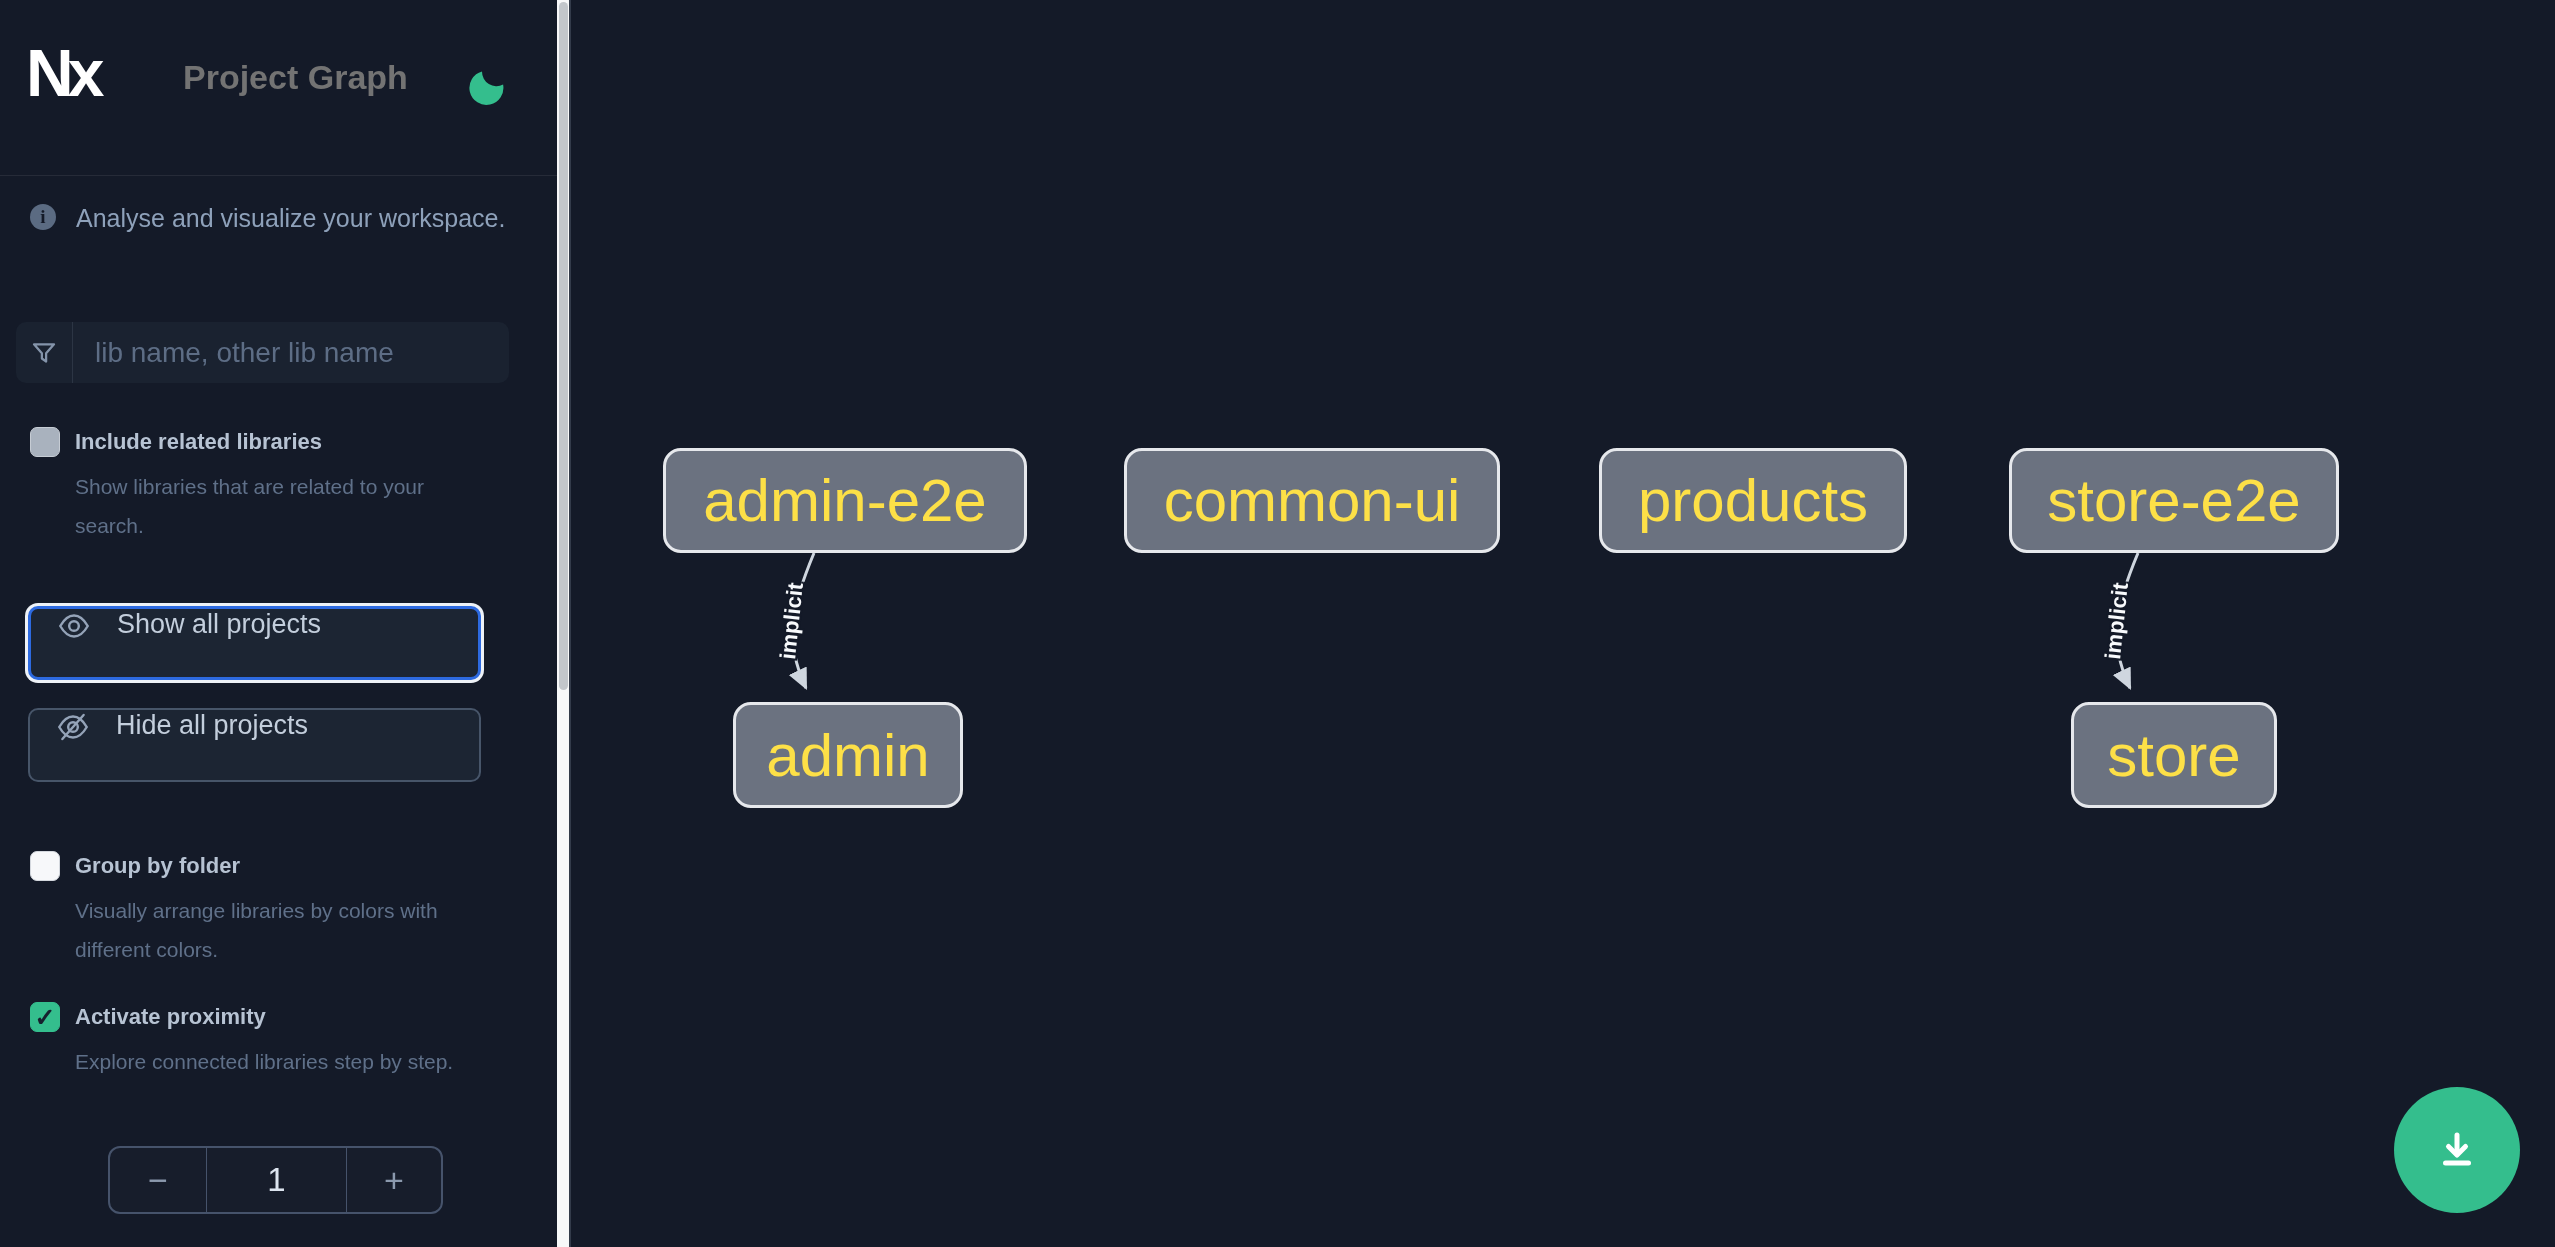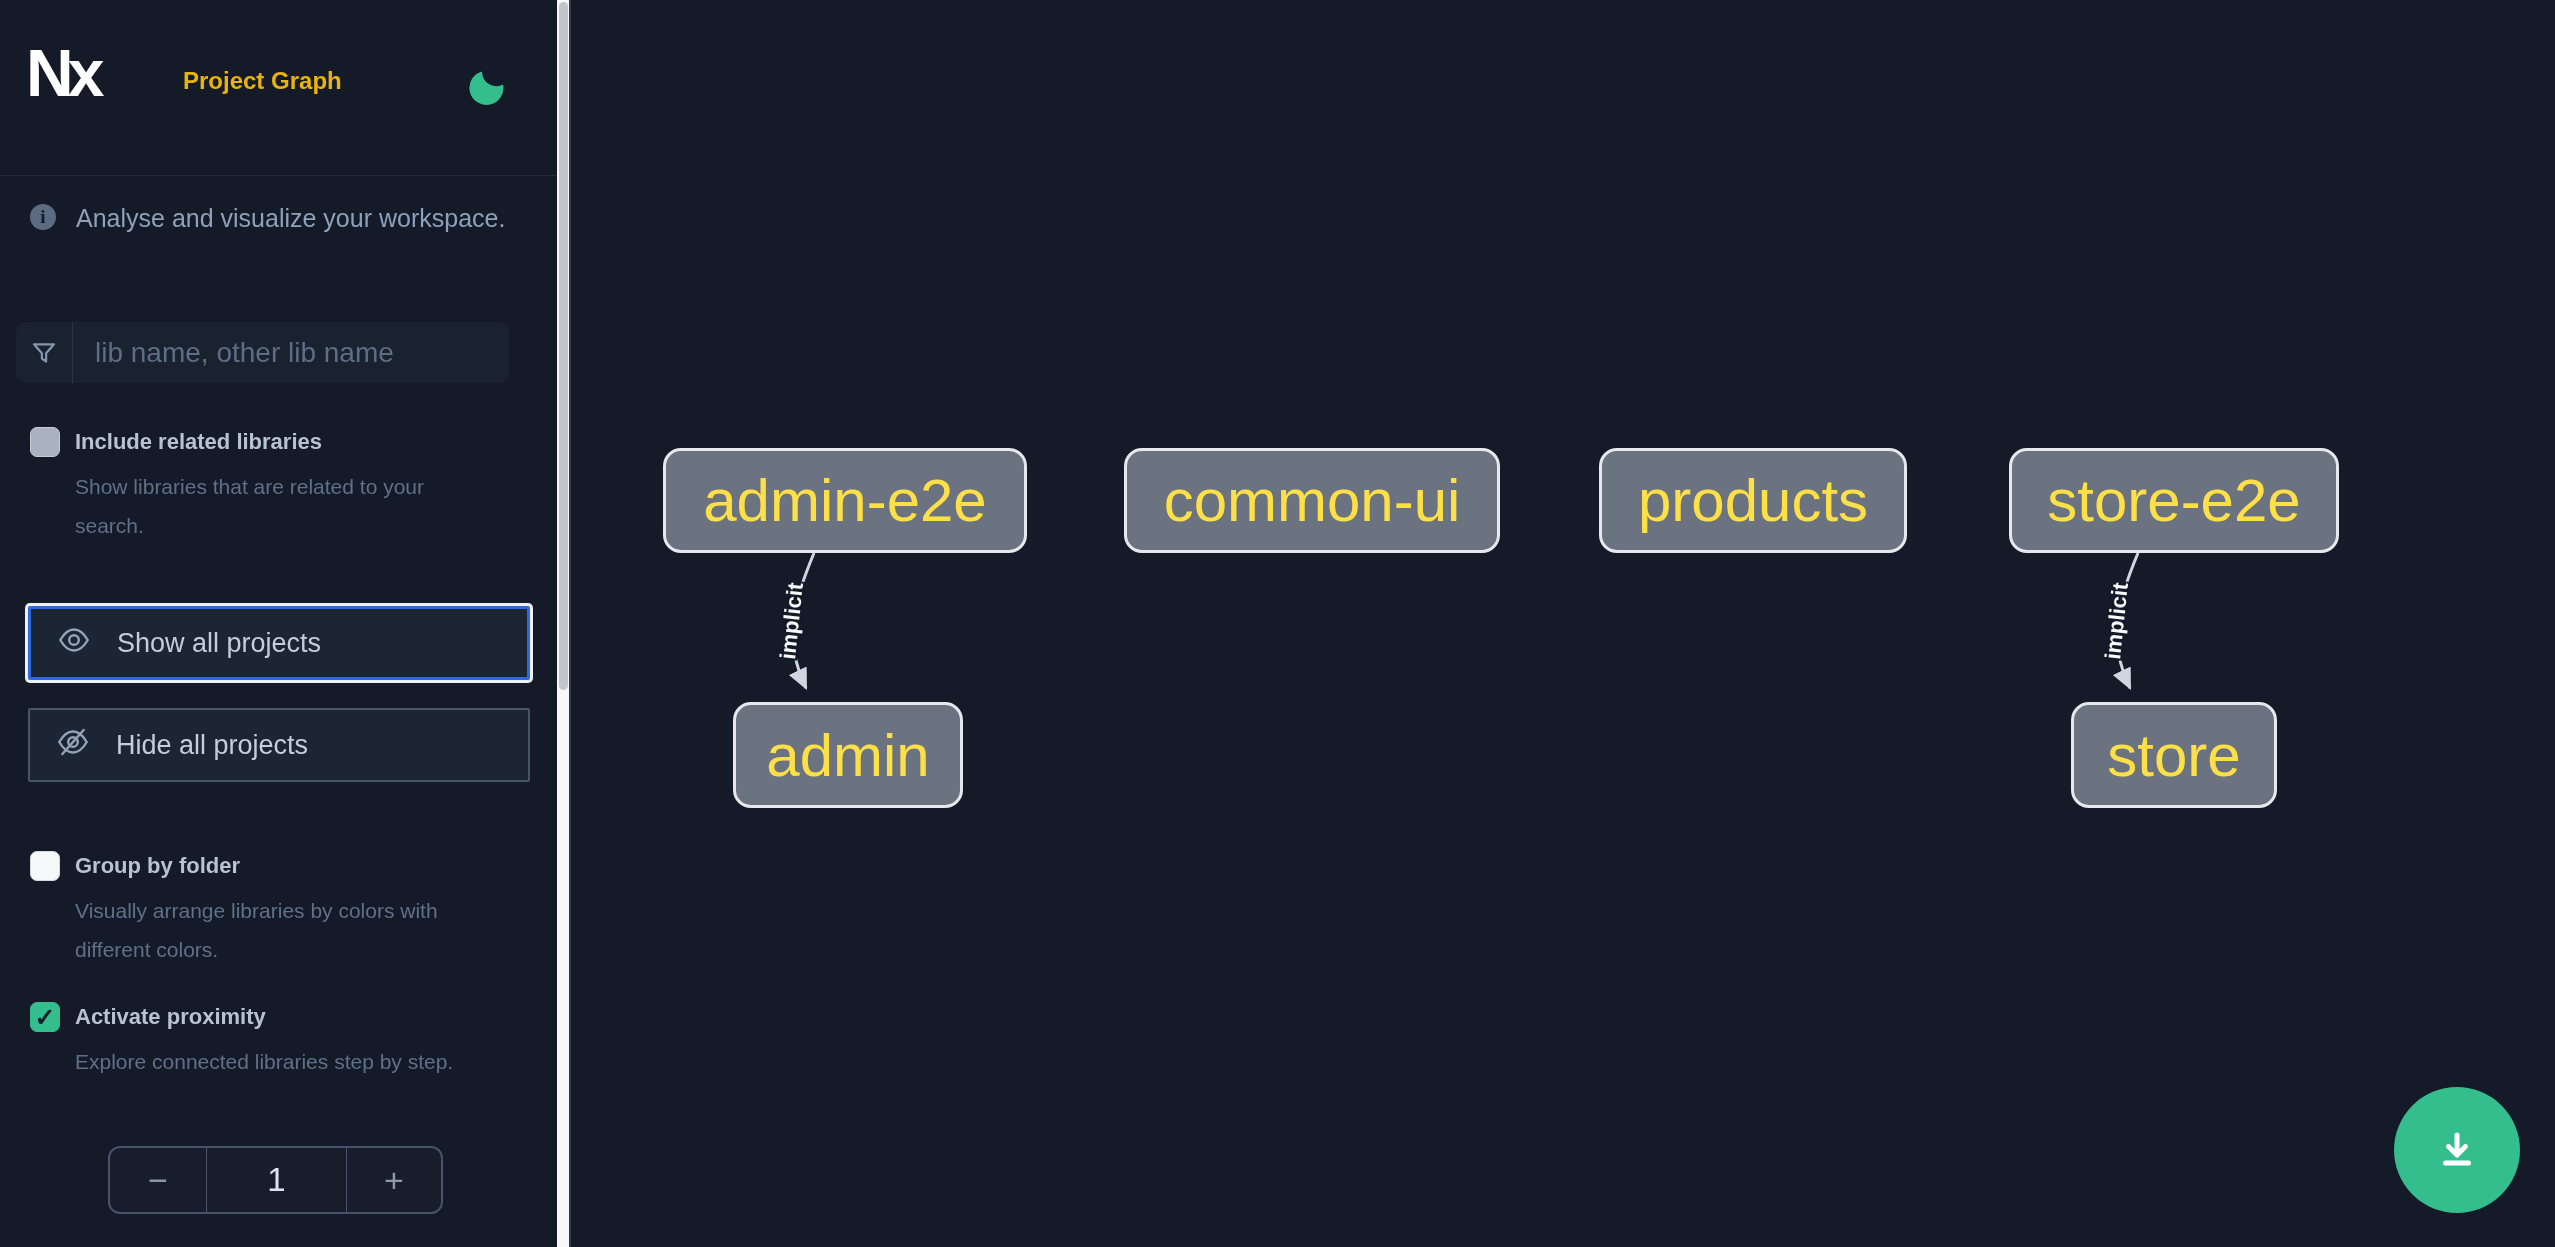--- a/index.html
+++ b/index.html
@@ -10,21 +10,21 @@
     --node-fill:#6b7280; --node-border:#e6e8ec; --edge:#cfd6df;
   }
   *{margin:0;padding:0;box-sizing:border-box;}
   html,body{width:2555px;height:1247px;overflow:hidden;}
   body{background:var(--bg);font-family:"Liberation Sans",sans-serif;position:relative;}
 
   
   .sidebar{position:absolute;left:0;top:0;width:557px;height:1247px;background:var(--bg);}
   .sidebar-header{position:absolute;left:0;top:0;width:557px;height:176px;border-bottom:1px solid rgba(255,255,255,.08);}
   .logo{position:absolute;left:26px;top:40px;color:#fff;font-weight:900;font-size:66px;letter-spacing:-6px;line-height:1;font-style:normal;}
-  .title{position:absolute;left:183px;top:67px;color:#eab308;font-size:24px;font-weight:700;}
+  .title{position:absolute;left:183px;top:58px;color:#737373;font-size:34px;font-weight:700;}
   .theme-toggle{position:absolute;left:462px;top:64px;width:48px;height:48px;background:none;border:none;cursor:pointer;}
 
   .info-row{position:absolute;left:30px;top:202px;width:500px;display:flex;gap:20px;align-items:flex-start;}
   .info-icon{width:26px;height:26px;border-radius:50%;background:#5b6b82;color:var(--bg);
     font-size:19px;font-weight:700;display:flex;align-items:center;justify-content:center;flex:0 0 auto;margin-top:2px;font-family:"Liberation Serif",serif;}
   .info-text{color:var(--info);font-size:25px;line-height:32px;}
 
   .search-box{position:absolute;left:16px;top:322px;width:493px;height:61px;background:var(--panel2);
     border-radius:10px;display:flex;align-items:stretch;overflow:hidden;}
   .search-icon-seg{width:57px;display:flex;align-items:center;justify-content:center;border-right:1px solid #2c3544;flex:0 0 auto;}
@@ -34,22 +34,22 @@
 
   .cb-row{position:absolute;left:30px;width:500px;}
   .cb-box{position:absolute;left:0;top:2px;width:30px;height:30px;border-radius:7px;cursor:pointer;}
   .cb-box.gray{background:#a9b2be;border:1px solid #c6ccd4;}
   .cb-box.white{background:#f7f8fa;border:1px solid #d4d8de;}
   .cb-box.green{background:var(--green);border:1px solid var(--green);color:#16202e;
     display:flex;align-items:center;justify-content:center;font-size:25px;font-weight:700;}
   .cb-label{display:block;margin-left:45px;color:var(--label);font-size:22px;font-weight:700;line-height:34px;cursor:pointer;}
   .cb-desc{display:block;margin-left:45px;margin-top:8px;width:410px;color:var(--muted);font-size:21px;line-height:39px;}
 
-  .side-btn{position:absolute;left:28px;width:502px;height:74px;background:var(--panel);
-    border:2px solid var(--border-slate);border-radius:2px;display:flex;align-items:center;
+  .side-btn{position:absolute;left:28px;width:453px;height:74px;background:var(--panel);
+    border:2px solid var(--border-slate);border-radius:10px;display:flex;
     gap:26px;padding:0 26px;cursor:pointer;color:#c3cedc;font-size:27px;font-weight:500;
     font-family:"Liberation Sans",sans-serif;}
   .side-btn.primary{border:3px solid var(--blue);box-shadow:0 0 0 3px #eef2f7;}
   .side-btn svg{flex:0 0 auto;}
 
   .stepper{position:absolute;left:108px;top:1146px;width:335px;height:68px;border:2px solid #46536b;
     border-radius:12px;display:flex;align-items:stretch;overflow:hidden;background:rgba(255,255,255,.015);}
   .stepper .seg{display:flex;align-items:center;justify-content:center;color:#8b99ad;font-size:34px;
     background:none;border:none;cursor:pointer;font-family:"Liberation Sans",sans-serif;}
   .stepper .seg.minus{width:97px;border-right:1px solid #46536b;}

